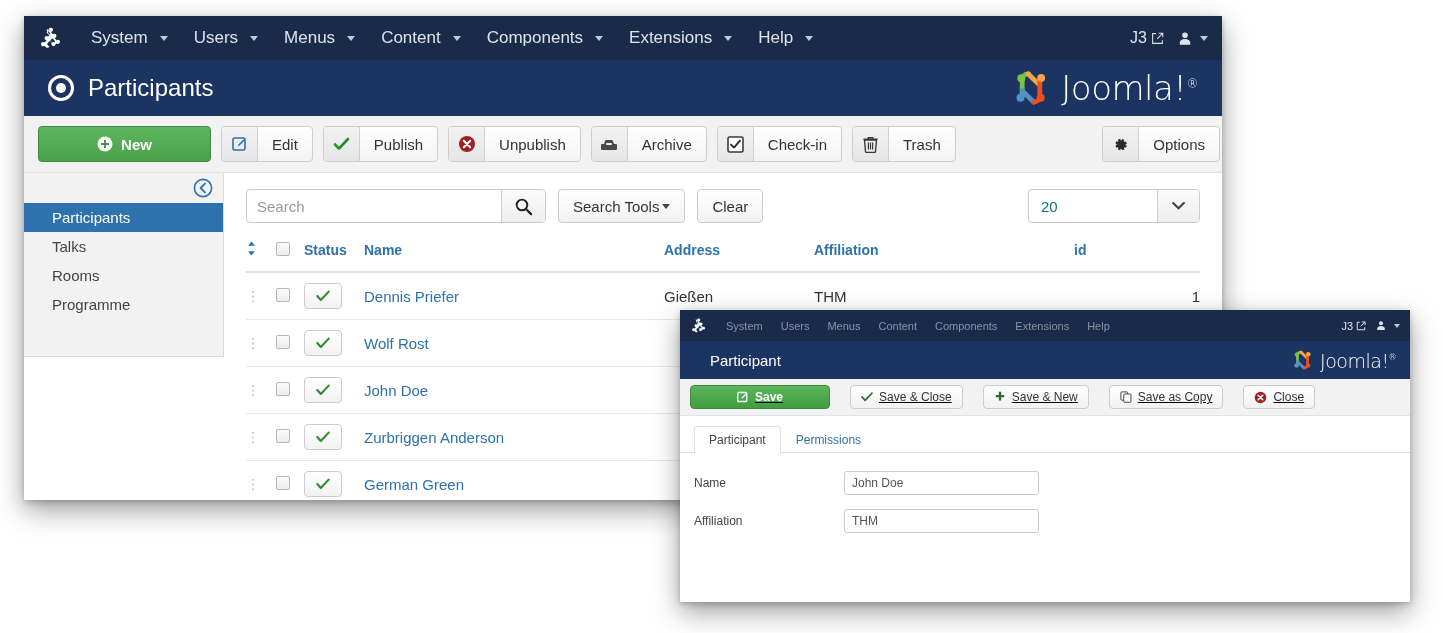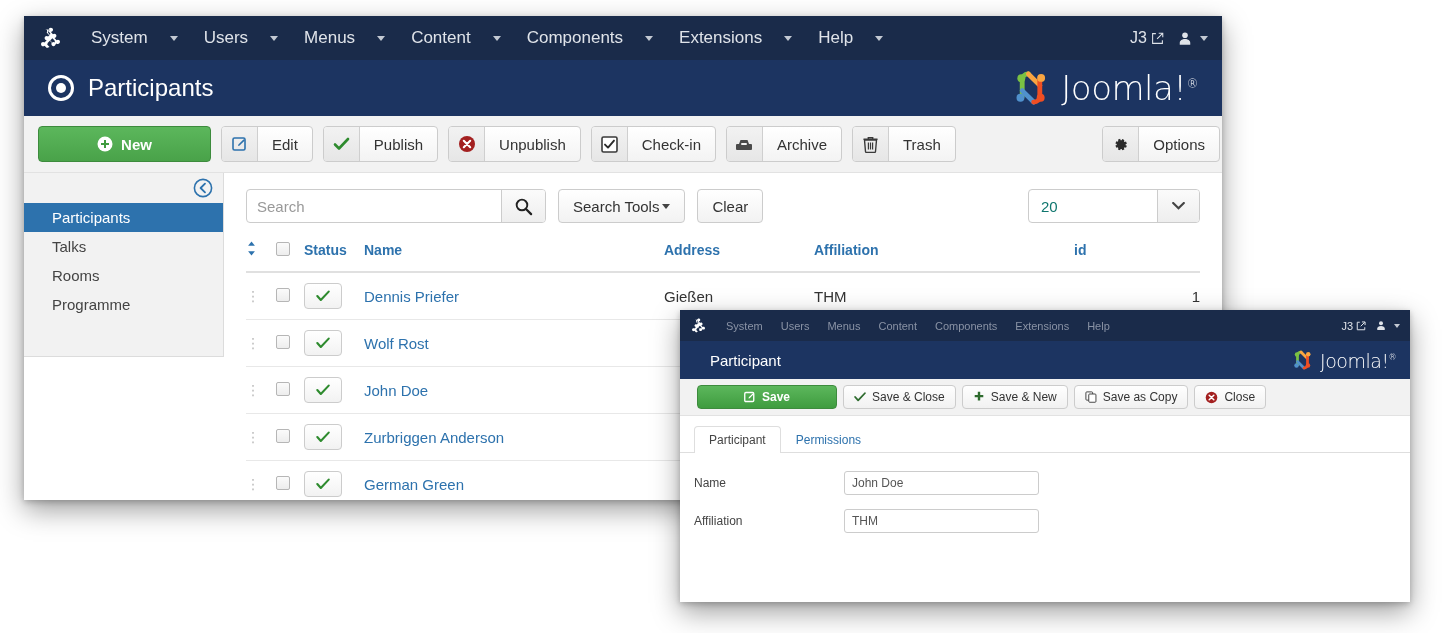--- a/index.html
+++ b/index.html
@@ -35,21 +35,21 @@
   #win-modal .nav-logo { margin-right: 12px; }
   .joomla-mark { display:block; }
 
   .nav-items { display:flex; align-items:center; flex: 1; }
   .nav-item {
     color: #dfe3e9;
     font-size: 17px;
     padding: 0 13px;
     cursor: pointer;
     white-space: nowrap;
-    display:flex; align-items:center; gap:20px;
+    display:flex; align-items:center; gap:10px;
   }
   #win-modal .nav-item { font-size: 11px; padding: 0 9px; color: #8a93a5; }
   .caret {
     display:inline-block;
     width:0;height:0;
     border-left:4px solid transparent;
     border-right:4px solid transparent;
     border-top:5px solid #c3c9d3;
     margin-left:2px;
   }
@@ -96,21 +96,21 @@
 
   
   .toolbar {
     background: #f2f2f2;
     border-bottom: 1px solid #e2e2e2;
     display: flex; align-items: center;
     padding: 10px 14px;
     gap: 10px;
     position: relative;
   }
-  #win-modal .toolbar { padding: 6px 17px; gap: 6px; }
+  #win-modal .toolbar { padding: 6px 10px; gap: 20px; text-decoration: underline; }
 
   .btn {
     display:flex; align-items:center;
     background: linear-gradient(#ffffff,#f3f3f3);
     border: 1px solid #cccccc;
     border-radius: 4px;
     font-size: 15px;
     color: #333;
     cursor: pointer;
     overflow:hidden;
@@ -374,37 +374,37 @@
           <svg width="18" height="18" viewBox="0 0 18 18">
             <circle cx="9" cy="9" r="8" fill="#a32020"></circle>
             <path d="M5.8 5.8l6.4 6.4M12.2 5.8l-6.4 6.4" stroke="#fff" stroke-width="2.1" stroke-linecap="round"></path>
           </svg>
         </span>
         <span class="lb">Unpublish</span>
       </div>
 
       <div class="btn">
         <span class="ic">
-          <svg width="17" height="17" viewBox="0 0 17 17">
-            <rect x="1" y="1" width="15" height="15" rx="1.5" fill="#fff" stroke="#3a3a3a" stroke-width="1.6"></rect>
-            <path d="M4 8.6l3 3 6-7" fill="none" stroke="#2b2b2b" stroke-width="1.9" stroke-linecap="round" stroke-linejoin="round"></path>
-          </svg>
-        </span>
-        <span class="lb">Check-in</span>
-      </div>
-
-      <div class="btn">
-        <span class="ic">
           <svg width="18" height="16" viewBox="0 0 18 16">
             <rect x="1" y="8" width="16" height="6" rx="1" fill="#4a4a4a"></rect>
             <path d="M4 8l1.5-4h7L14 8z" fill="#4a4a4a"></path>
             <rect x="6" y="7" width="6" height="2" rx="1" fill="#f2f2f2"></rect>
           </svg>
         </span>
         <span class="lb">Archive</span>
+      </div>
+
+      <div class="btn">
+        <span class="ic">
+          <svg width="17" height="17" viewBox="0 0 17 17">
+            <rect x="1" y="1" width="15" height="15" rx="1.5" fill="#fff" stroke="#3a3a3a" stroke-width="1.6"></rect>
+            <path d="M4 8.6l3 3 6-7" fill="none" stroke="#2b2b2b" stroke-width="1.9" stroke-linecap="round" stroke-linejoin="round"></path>
+          </svg>
+        </span>
+        <span class="lb">Check-in</span>
       </div>
 
       <div class="btn">
         <span class="ic">
           <svg width="15" height="17" viewBox="0 0 15 17">
             <path d="M1.5 4h12l-1 11.5a1 1 0 0 1-1 .9H3.5a1 1 0 0 1-1-.9z" fill="none" stroke="#3a3a3a" stroke-width="1.4"></path>
             <path d="M0.5 3.3h14M5.3 3.2V1.6h4.4v1.6" fill="none" stroke="#3a3a3a" stroke-width="1.4"></path>
             <path d="M5.4 6.4v7M7.5 6.4v7M9.6 6.4v7" stroke="#3a3a3a" stroke-width="1.2"></path>
           </svg>
         </span>

